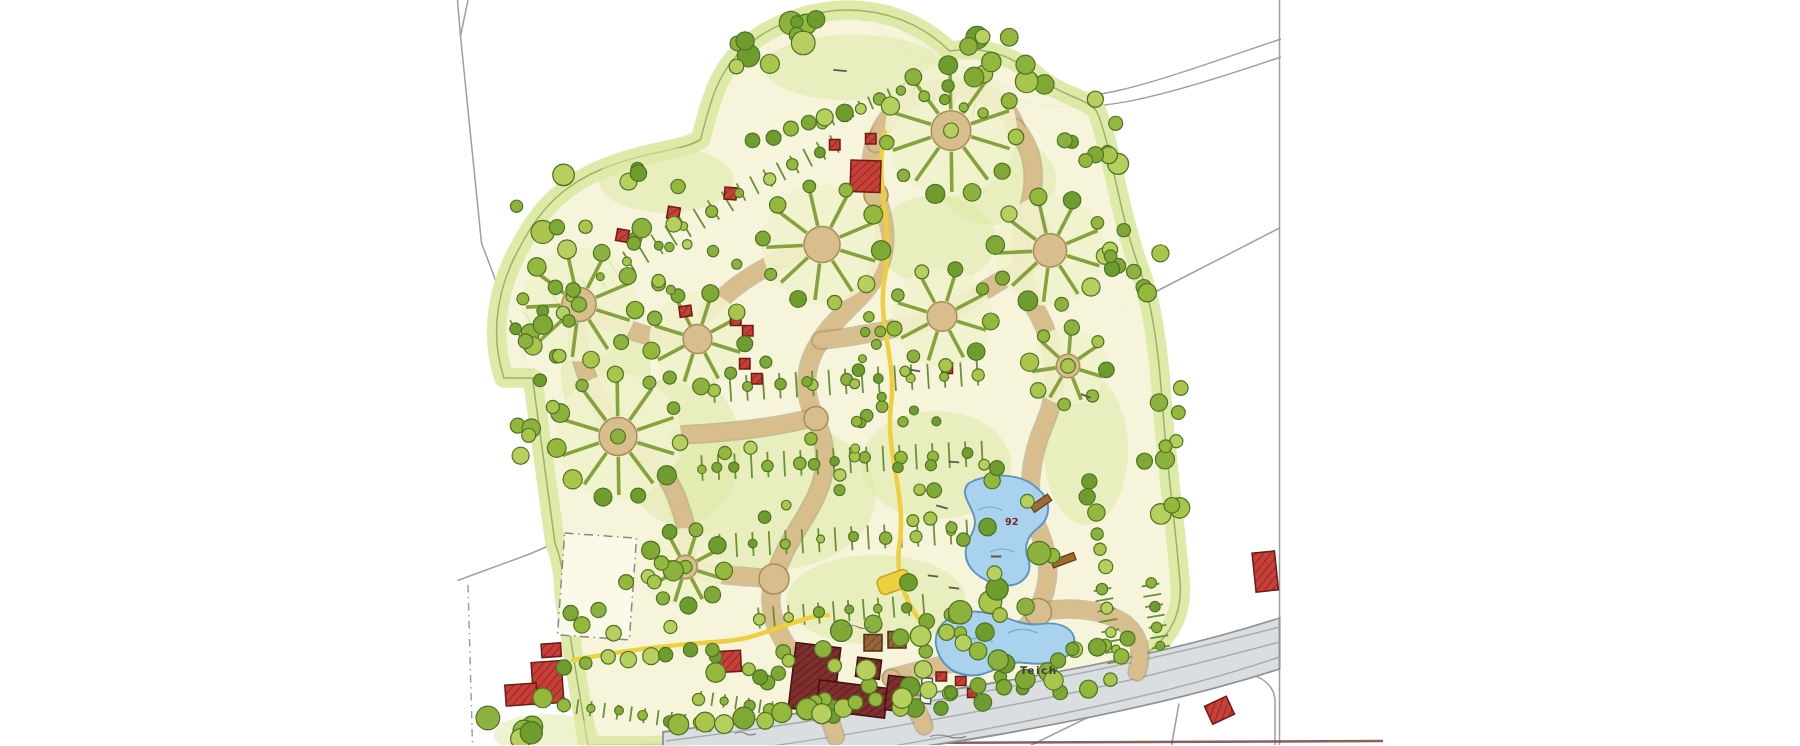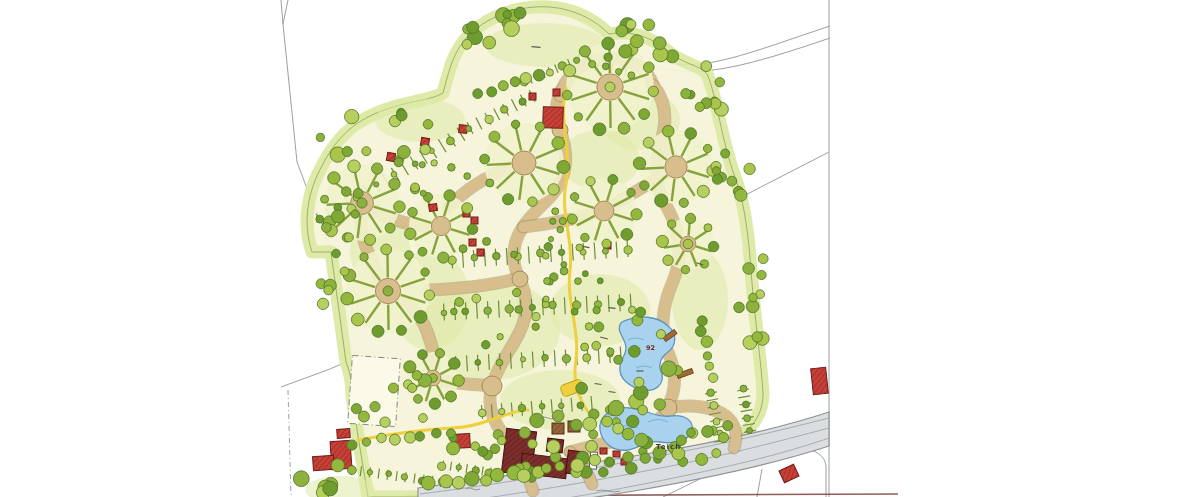--- a/index.html
+++ b/index.html
@@ -1,17 +1,17 @@
 <!DOCTYPE html>
 <html><head>
 <meta charset="utf-8">
 <style>
   html,body{margin:0;padding:0;background:#ffffff;}
   .stage{position:relative;width:1004px;height:497px;background:#ffffff;overflow:hidden;
-         font-family:"DejaVu Sans",sans-serif;}
+         font-family:"DejaVu Sans",sans-serif;margin-left:24px;}
   svg{position:absolute;left:0;top:0;}
   text{font-family:"DejaVu Sans",sans-serif;}
 </style>
 </head>
 <body>
 
 <div class="stage">
   <svg id="plan" width="1200" height="497" viewBox="0 0 1200 497">
     <defs>
       <pattern id="hatchRed" width="4" height="4" patternUnits="userSpaceOnUse" patternTransform="rotate(45)">

